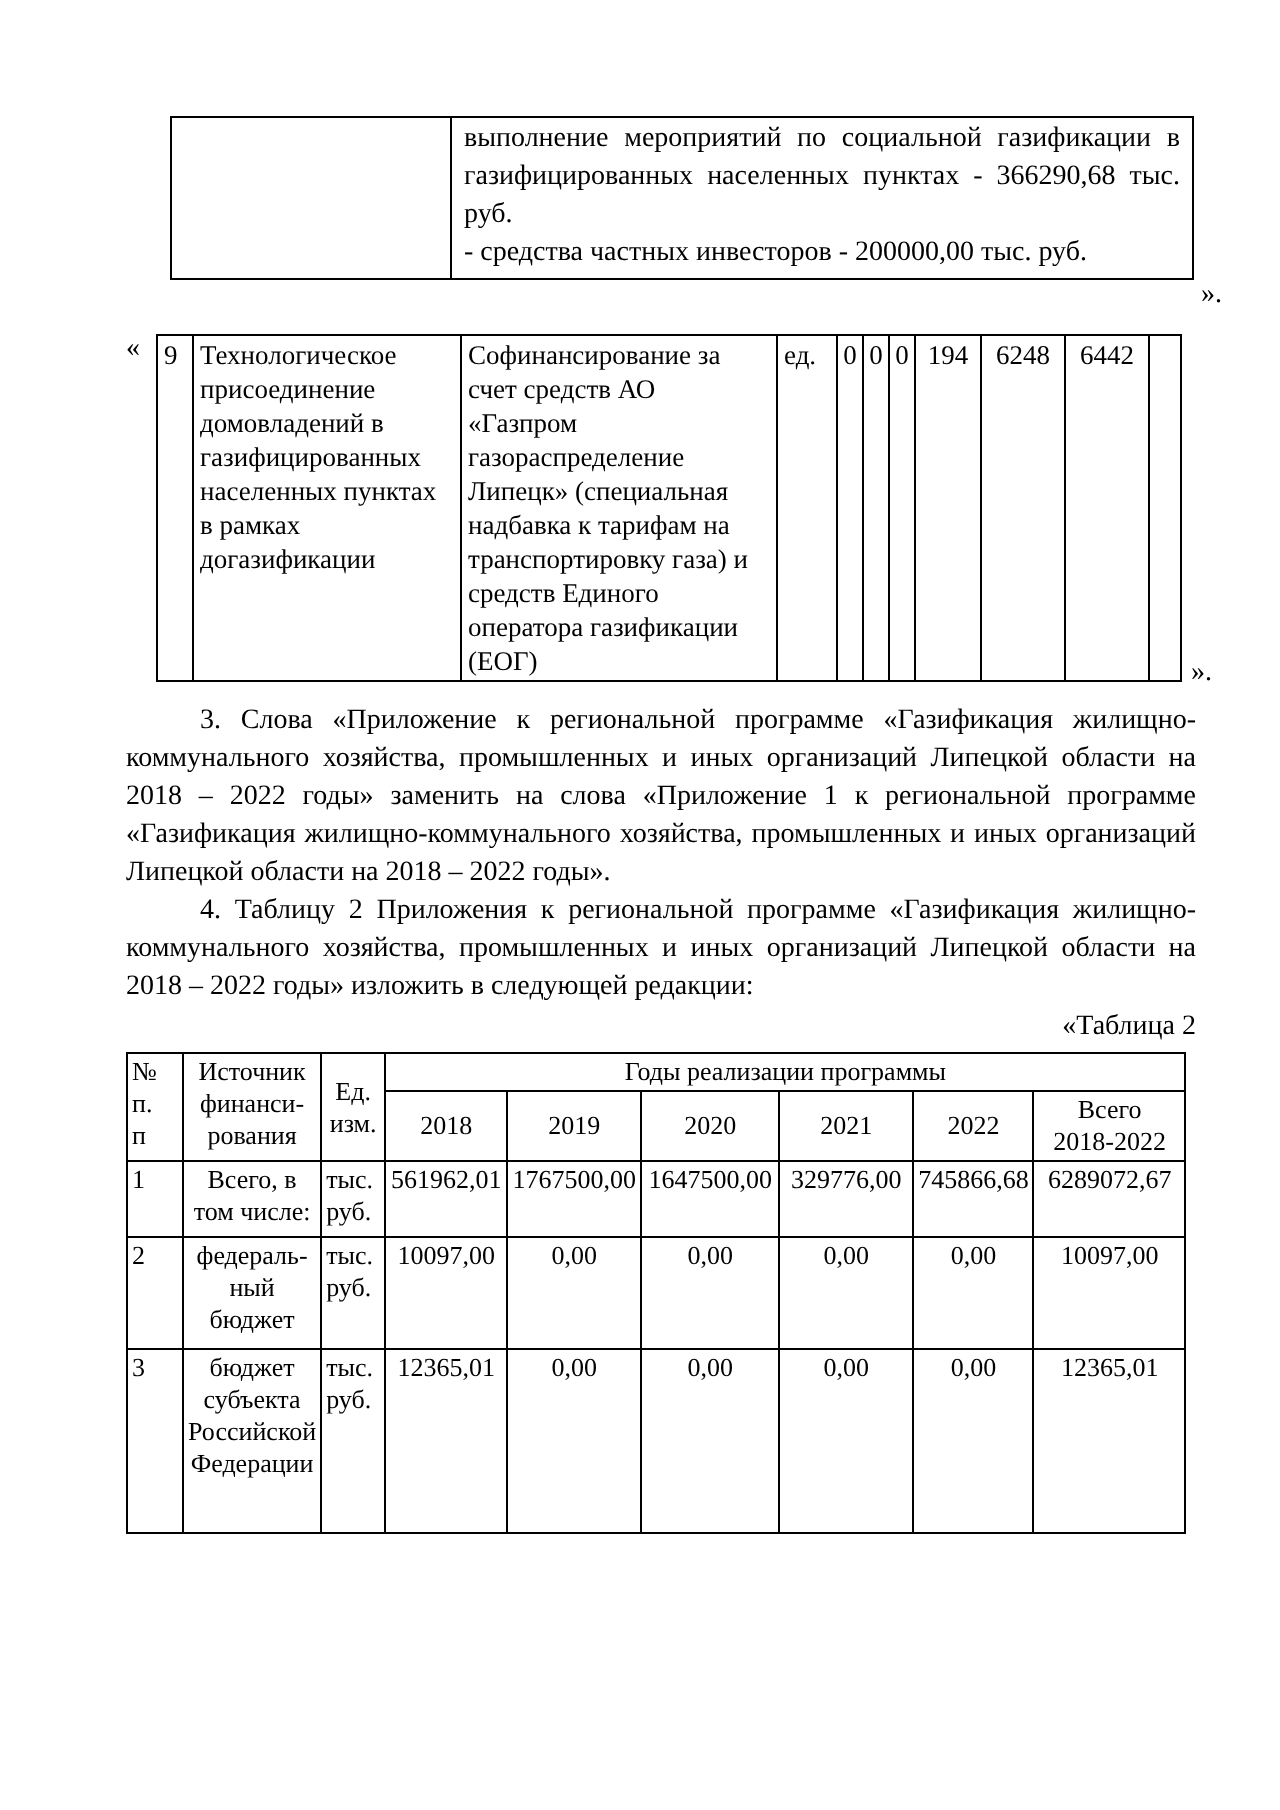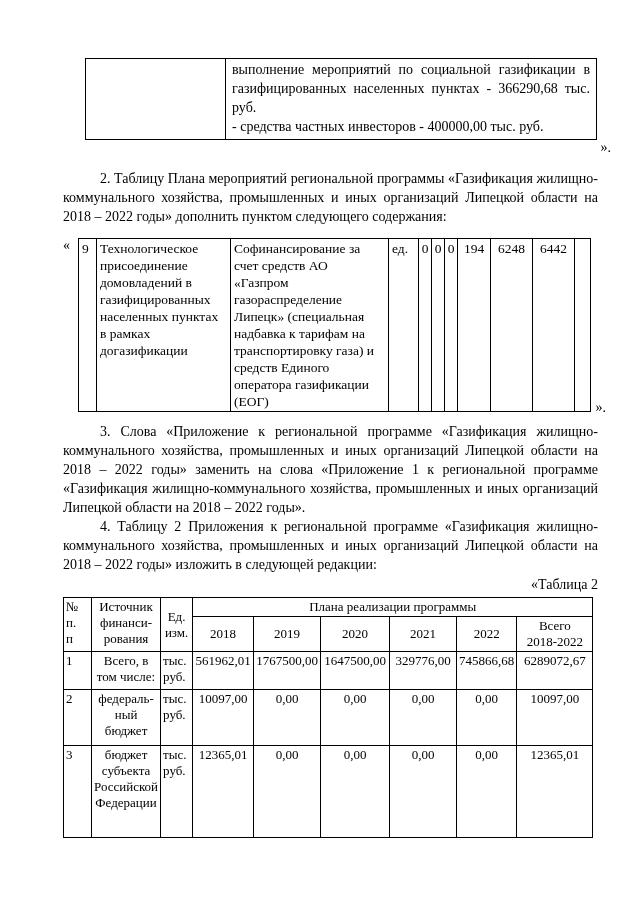--- a/index.html
+++ b/index.html
@@ -69,31 +69,28 @@
 
 <div class="page">
 
   <div class="frag-wrap">
     <table class="frag">
       <tbody>
           <tr>
         <td class="frag-left"></td>
         <td class="frag-right">
           <div>выполнение мероприятий по социальной газификации в газифицированных населенных пунктах - 366290,68 тыс. руб.</div>
-          <div>- средства частных инвесторов - 400000,00 тыс. руб.</div>
+          <div>- средства частных инвесторов - 200000,00 тыс. руб.</div>
         </td>
       </tr>
     </tbody>
       </table>
     <div class="close-line">».</div>
   </div>
 
-  <div class="paras">
-    <p class="para">2. Таблицу Плана мероприятий региональной программы «Газификация жилищно-коммунального хозяйства, промышленных и иных организаций Липецкой области на 2018 – 2022 годы» дополнить пунктом следующего содержания:</p>
-  </div>
 
   <div class="row9-wrap">
     <span class="open-quote">«</span>
     <table class="row9">
       <colgroup>
         <col style="width:18px">
           <col style="width:134px">
           <col style="width:158px">
         <col style="width:30px">
           <col style="width:13px">
@@ -143,21 +140,21 @@
     <tbody>
         <tr>
       <td rowspan="2" class="pre left">№
 п.
 п</td>
       <td rowspan="2" class="pre">Источник
 финанси-
 рования</td>
       <td rowspan="2" class="pre mid">Ед.
 изм.</td>
-      <td colspan="6">Плана реализации программы</td>
+      <td colspan="6">Годы реализации программы</td>
     </tr>
     <tr>
       <td class="mid">2018</td>
       <td class="mid">2019</td>
       <td class="mid">2020</td>
       <td class="mid">2021</td>
       <td class="mid">2022</td>
       <td class="pre mid">Всего
 2018-2022</td>
     </tr>

